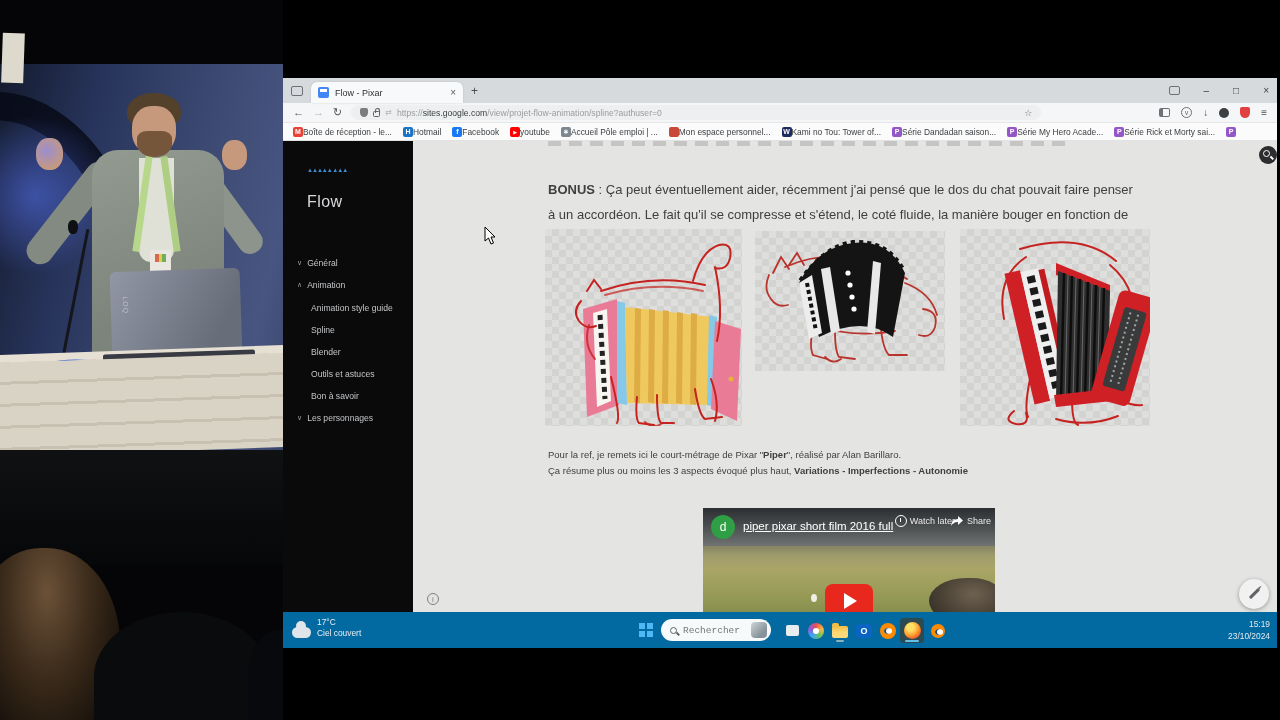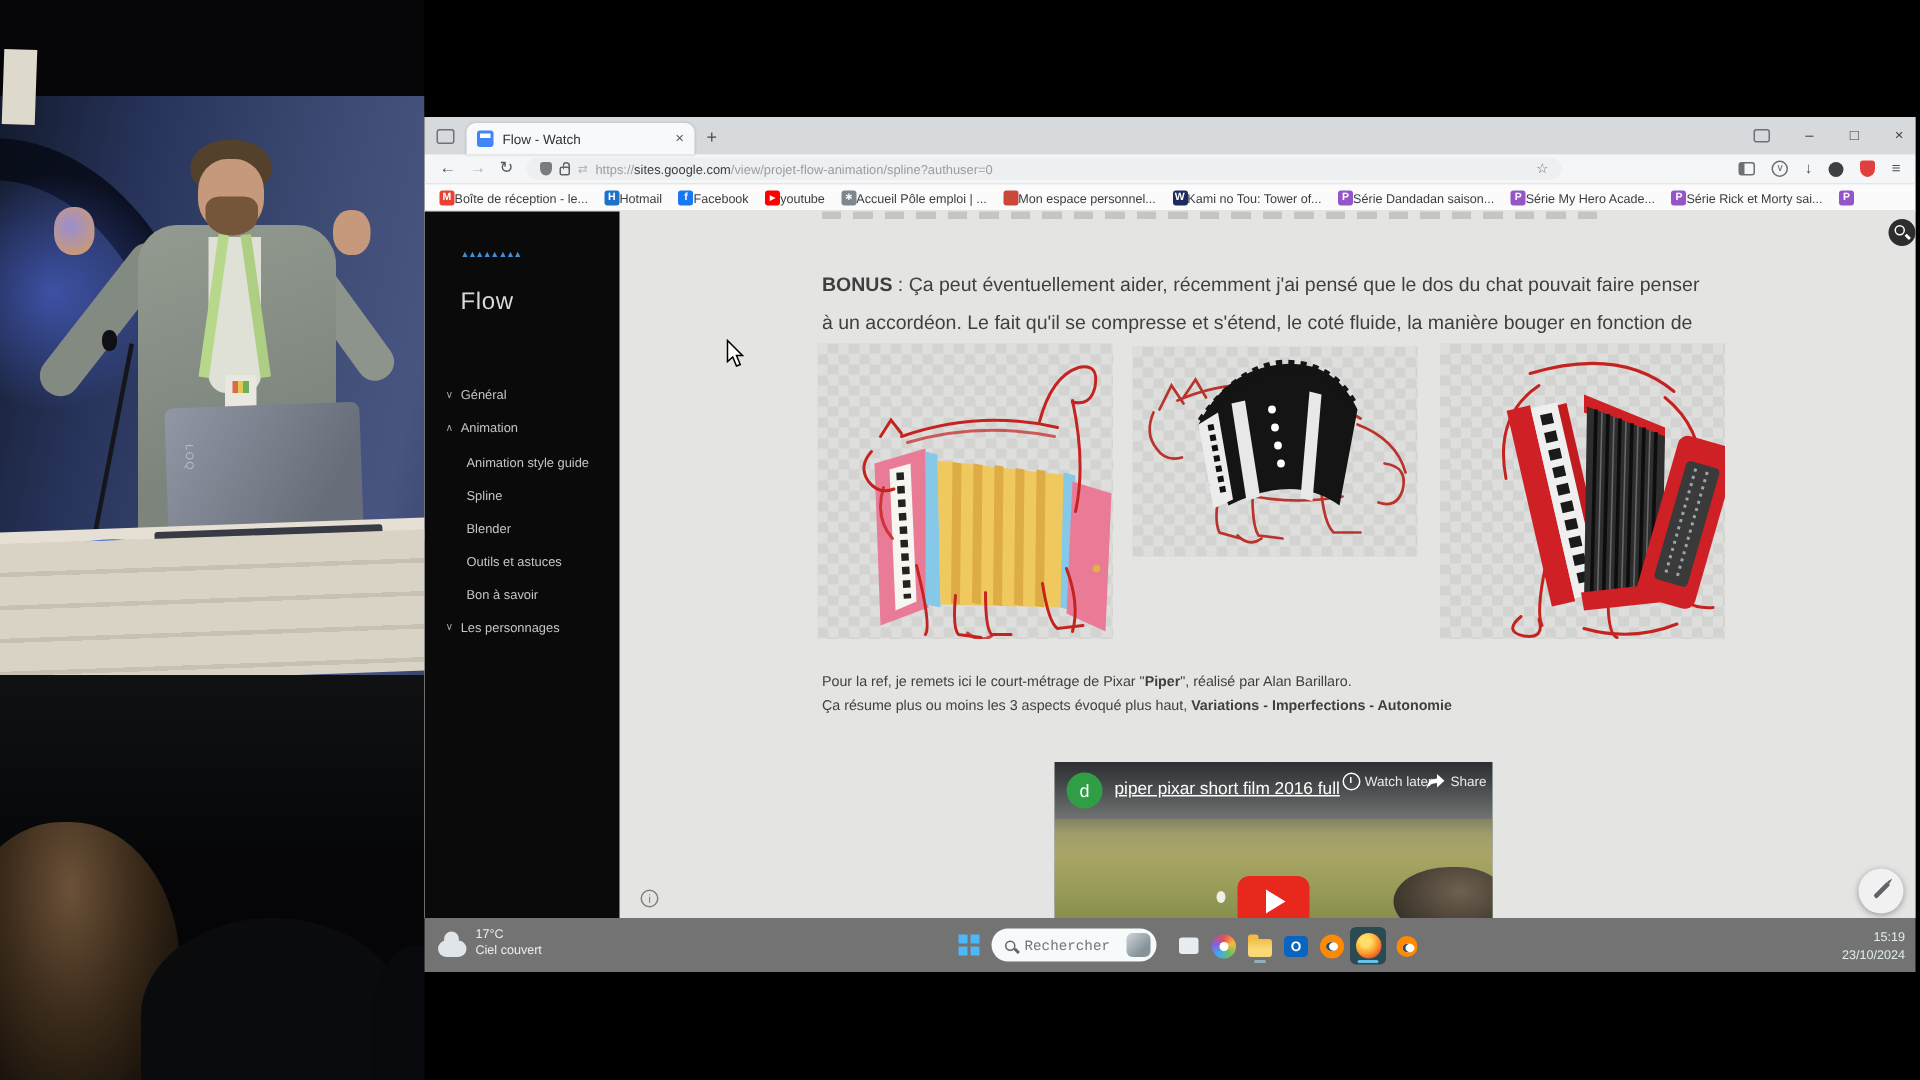--- a/index.html
+++ b/index.html
@@ -125,21 +125,21 @@
   .vid-act{position:absolute;top:7px;display:flex;align-items:center;gap:3px;color:#e8e8e8;font-size:9px}
   .wl{right:40px}.sh{right:4px}
   .clockico{width:12px;height:12px;border:1.5px solid #fff;border-radius:50%;position:relative}
   .clockico::after{content:"";position:absolute;left:4px;top:2px;width:1.5px;height:4px;background:#fff}
   .vid-play{position:absolute;left:122px;top:76px;width:48px;height:34px;background:#e8271d;border-radius:8px}
   .vid-play::after{content:"";position:absolute;left:19px;top:9px;border-left:13px solid #fff;
     border-top:8px solid transparent;border-bottom:8px solid transparent}
   .bird{position:absolute;left:108px;top:86px;width:6px;height:8px;border-radius:50%;background:#efefe8}
 
   
-  .taskbar{position:absolute;left:283px;top:612px;width:994px;height:36px;background:#737373}
+  .taskbar{position:absolute;left:283px;top:612px;width:994px;height:36px;background:#0369a1}
   .weather{position:absolute;left:9px;top:5px;display:flex;gap:6px;align-items:center}
   .wcloud{width:19px;height:11px;background:#dfe5e8;border-radius:8px;position:relative;margin-top:8px}
   .wcloud::before{content:"";position:absolute;left:4px;top:-6px;width:10px;height:10px;border-radius:50%;background:#dfe5e8}
   .wcloud::after{content:"";position:absolute;left:-2px;top:-8px;width:8px;height:8px;border-radius:50%;background:#f5c84c;z-index:-1}
   .wtxt{color:#e9eff1;font-size:8.4px;line-height:1.35}
   .winlogo{position:absolute;left:356px;top:11px;width:6px;height:6px;background:#4db8f5;
     box-shadow:8px 0 #4db8f5,0 8px #4db8f5,8px 8px #4db8f5}
   .tsearch{position:absolute;left:378px;top:7px;width:110px;height:22px;background:#f7fafa;border-radius:11px;
     display:flex;align-items:center;gap:6px;padding:0 5px 0 9px}
   .tmag{width:7px;height:7px;border:1.5px solid #5f6368;border-radius:50%;position:relative;flex:none}
@@ -213,21 +213,21 @@
     <div class="head2"></div>
     <div class="head3"></div>
   </div>
 
   <div class="browser">
 
     <div class="tabstrip">
       <span class="fxview"></span>
       <div class="tab">
         <span class="sites-ico"></span>
-        <span class="tab-title">Flow - Watch</span>
+        <span class="tab-title">Flow - Pixar</span>
         <span class="g10">×</span>
       </div>
       <span class="g12">+</span>
       <div class="winctl">
         <span class="tabover"></span>
         <span>–</span>
         <span>□</span>
         <span>×</span>
       </div>
     </div>

